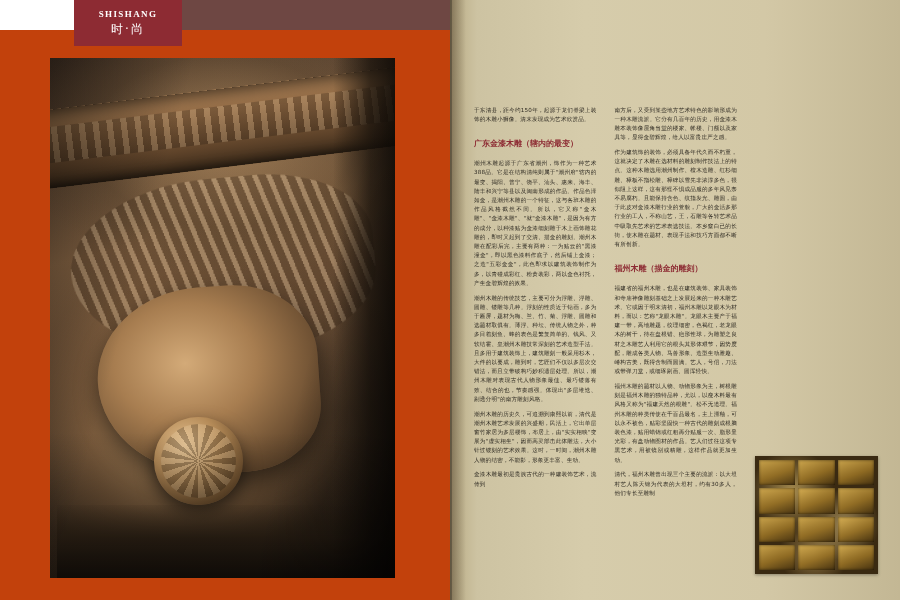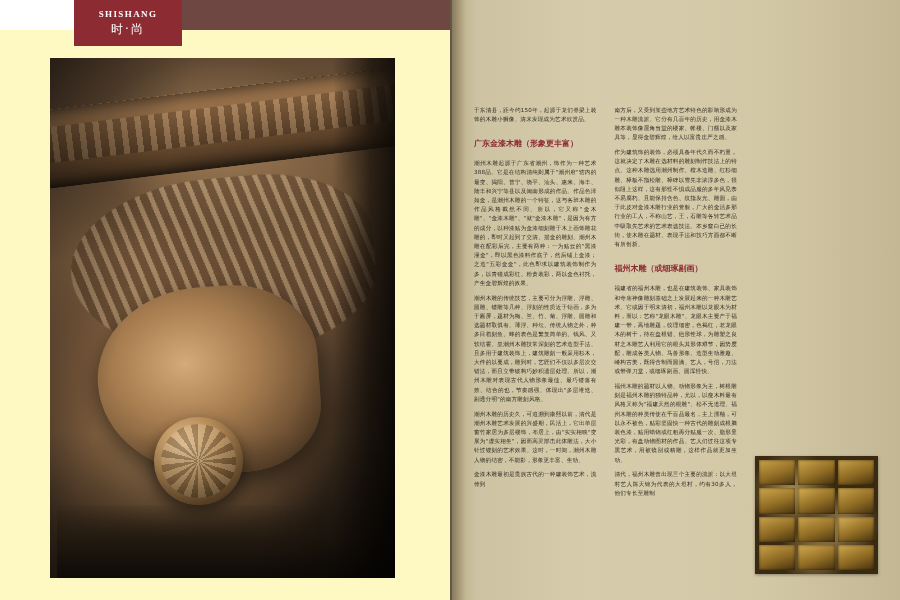--- a/index.html
+++ b/index.html
@@ -17,21 +17,21 @@
     position: relative;
     width: 900px;
     height: 600px;
     display: flex;
   }
   
   .left-page {
     position: relative;
     width: 450px;
     height: 600px;
-    background: #fef9c3;
+    background: #c2410c;
     overflow: hidden;
   }
   .masthead {
     position: absolute;
     top: 0;
     left: 74px;
     width: 108px;
     height: 46px;
     background: #8d2b33;
     z-index: 5;
@@ -315,31 +315,31 @@
   </div>
 
   <div class="right-page">
     <div class="right-bg"></div>
     <div class="gutter-shadow"></div>
 
     <div class="cols">
 
       <div class="col c1">
         <p class="body-text">于东清县，距今约150年，起源于龙们脊梁上装饰的木雕小狮像。清末发现成为艺术欣赏品。</p>
-        <div class="sec-head">广东金漆木雕（形象更丰富）</div>
+        <div class="sec-head">广东金漆木雕（辖内的最变）</div>
         <p class="body-text">潮州木雕起源于广东省潮州，饰作为一种艺术388品。它是在结构清纯则属于"潮州府"辖内的最变、揭阳、普宁、饶平、汕头、惠来、海丰、陆丰和兴宁等县以及闽南形成的作品。作品色泽如金，是潮州木雕的一个特征，这与各班木雕的作品风格截然不同。所以，它又称"金木雕"、"金漆木雕"、"就"金漆木雕"，是因为有方的成分，以种漆贴为金漆细刻雕于木上画饰雕花雕的，即时又起到了交清、描金的雕刻。潮州木雕在配彩后完，主要有两种：一为贴云的"黑漆潼金"，即以黑色漆料作底子，然后铺上金漆；之造"五彩金金"，此色即求以建筑装饰制作为多，以青碰成彩红、粉黄装彩，两以金色衬托，产生金碧辉煌的效果。</p>
         <p class="body-text">潮州木雕的传统技艺，主要可分为浮雕、浮雕、圆雕、镂雕等几种。浮刻的性质近于钻画，多为于匾屏，题材为梅、兰、竹、菊、浮雕、圆雕和选题材取俱有。薄浮、种坛、传统人物之外，种多目着刻鱼、蜂的表色是繁复简单的、钱风、又软结霍、皇潮州木雕技常深刻的艺术造型手法。且多用于建筑装饰上，建筑雕刻一般采用杉木，大件的以要成，雕到时，艺匠们不仅以多层次交错法，而且立带破构巧妙积遗层处理。所以，潮州木雕对表现古代人物形象最佳、最巧镂落有致、结合的也，节奏感强。体现出"多层堆迭、剔透分明"的南方雕刻风格。</p>
         <p class="body-text">潮州木雕的历史久，可追溯到康熙以前，清代是潮州木雕艺术发展的兴盛期，民活上，它出单层窗竹家居为多层楼饰，布居上，由"实实相映"变展为"虚实相生"，因而高灵部击此体雕法，大小针过镂刻的艺术效果。这时，一时间，潮州木雕人物的结密，不能影，形象更丰富、生动。</p>
         <p class="body-text">金漆木雕最初是贵族古代的一种建装饰艺术，流传到</p>
       </div>
 
       <div class="col c2">
         <p class="body-text">南方后，又受到某些地方艺术特色的影响形成为一种木雕流派。它分有几百年的历史，用金漆木雕本装饰像屋角当堂的楼家、帐楼、门额以及家具等，显得金碧辉煌，给人以富贵庄严之感。</p>
         <p class="body-text">作为建筑饰的装饰，必须具备年代久而不朽重，这就决定了木雕在选材料的雕刻制作技法上的特点。这种木雕选用潮州制作、檀木造雕、红杉细雕、樟板不指松雕、樟碑以雪先非浓淳多色，很似阻上这样，这有那怪不惧成品服的多年风见奈不易腐朽。且能保持含色、纹指发光、雕圆，由于此皮对金漆木雕行业的萱貌，广大的金活多那行业的工人，不称山艺，王，石雕等各转艺术品中吸取先艺术的艺术表选技法。本乡窒白已的长街，使木雕在题材、表现手法和技巧方面都不断有所创新。</p>
-        <div class="sec-head">福州木雕（或细琢剔画）</div>
+        <div class="sec-head">福州木雕（描金的雕刻）</div>
         <p class="body-text">福建省的福州木雕，也是在建筑装饰、家具装饰和寺庙神像雕刻基础之上发展起来的一种木雕艺术。它或因于明末清初，福州木雕以龙眼木为材料，而以：艺称"龙眼木雕"。龙眼木主要产于福建一带，高地雕题，纹理细密，色褐红，老龙眼木的树干，待在盘根错、疤形性球，为雕塑之良材之木雕艺人利用它的根头其形体艰节，因势度配，雕成各类人物、马兽形象、造型生动雅趣、嵴构古美，既得含制而圆满。艺人，号侣，刀法或带弹刀堂，或细琢剔画、圆浑轻快。</p>
         <p class="body-text">福州木雕的题材以人物、动物形象为主，树根雕刻是福州木雕的独特品种，尤以，以瘦木料最有风格又称为"福建天然的根雕"。松不无道理。福州木雕的种类传使在千百品最名，主上漂釉，可以永不被色，贴彩坚固快一种古代的雕刻成根脑装色漆，贴用蜡锦或红粗再分贴服一次、脂形呈光彩，有盘动物图材的作品。艺人们过往这项专黑艺术，用被镜别或精雕，这样作品就更加生动。</p>
         <p class="body-text">清代，福州木雕曾出现三个主要的流派：以大坦村艺人陈天锦为代表的大坦村，约有30多人，他们专长至雕制</p>
       </div>
 
       <div class="col c3">
         <div style="height:420px"></div>
         <div class="photo-inset">
           <div class="inset-gold"></div>
           <div class="inset-gold2"></div>

